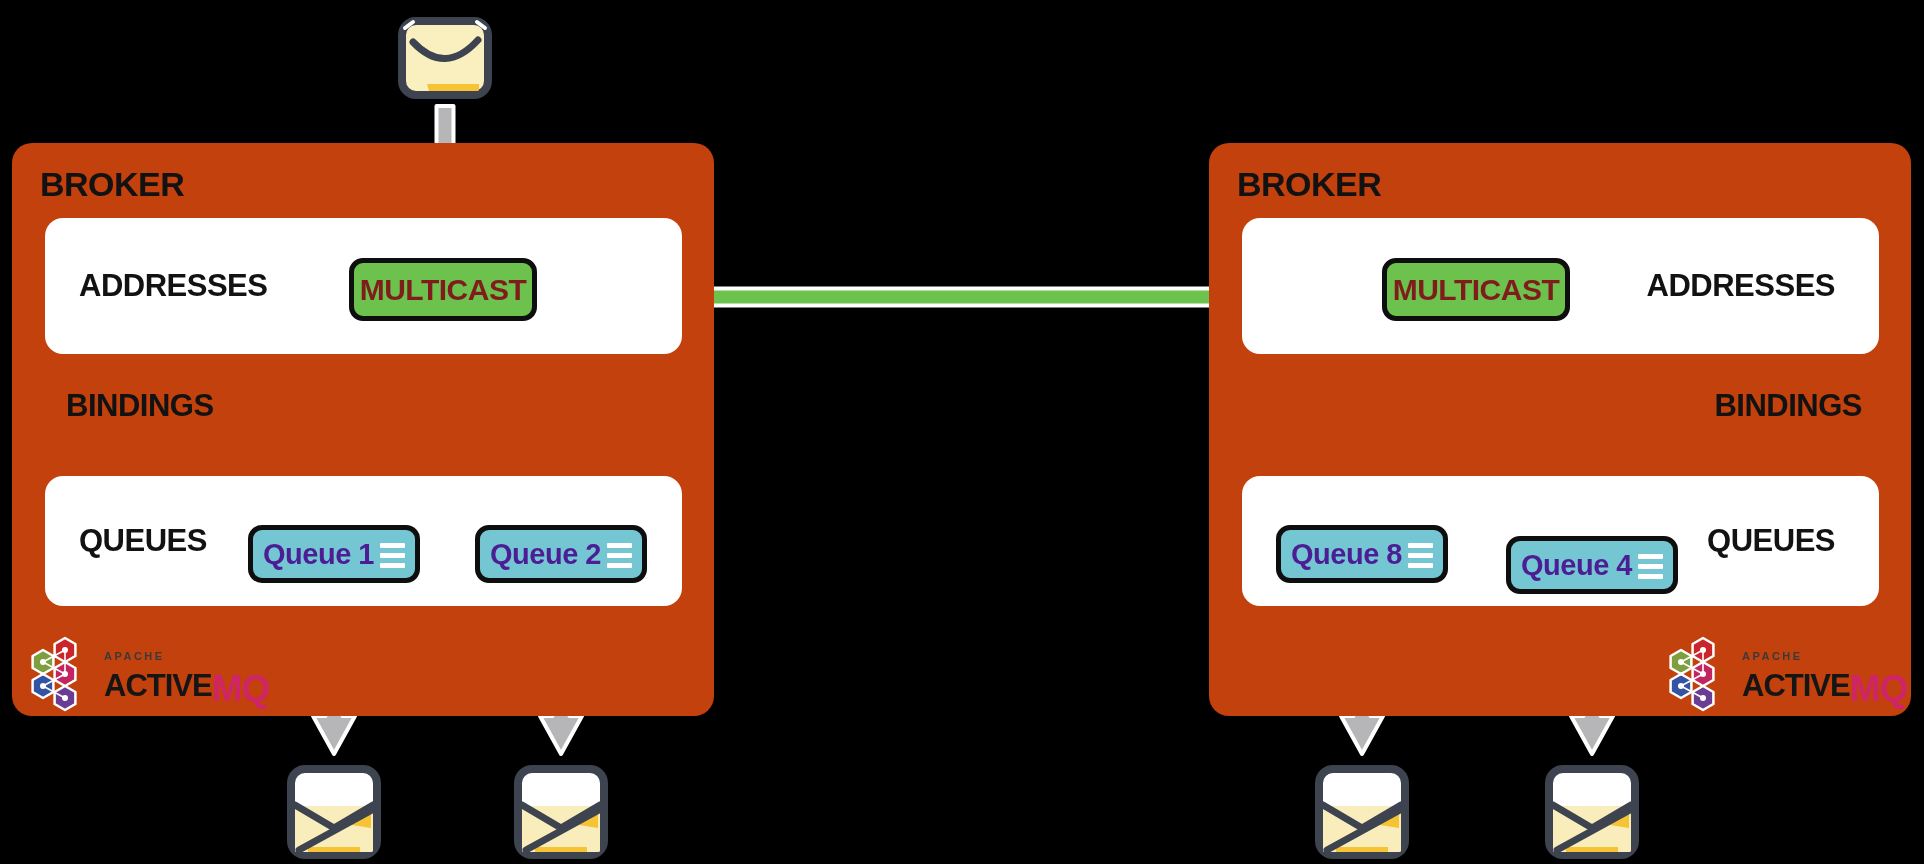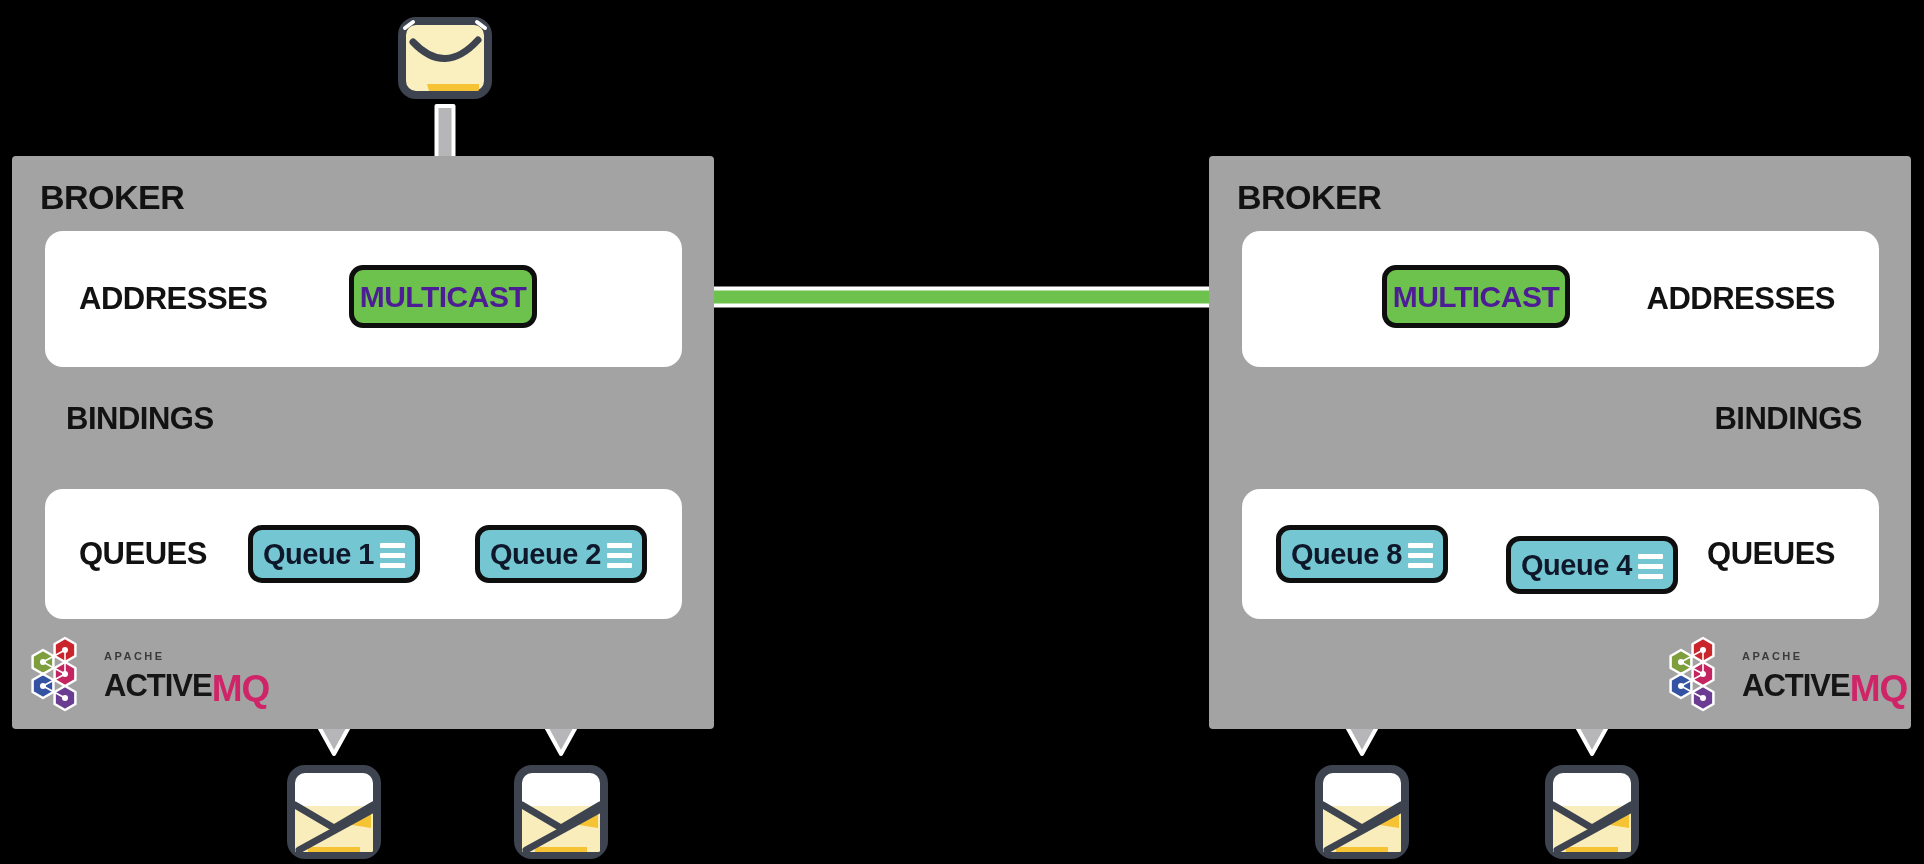--- a/index.html
+++ b/index.html
@@ -5,22 +5,22 @@
   html,body{margin:0;padding:0;background:#000;}
   .canvas{
     position:relative;width:1924px;height:864px;background:#000;overflow:hidden;
     font-family:"Liberation Sans","DejaVu Sans",sans-serif;color:#111;
   }
   .arrow-layer{position:absolute;left:0;top:0;width:1924px;height:864px;pointer-events:none;}
   .arrow-green{fill:#6cc24c;stroke:#fff;stroke-width:4;stroke-linejoin:round;}
   .arrow-gray{fill:#b6b6b8;stroke:#fff;stroke-width:4;stroke-linejoin:round;}
 
   .broker{
-    position:absolute;top:156px;width:702px;height:573px;
-    background:#a3a3a3;border-radius:4px;
+    position:absolute;top:143px;width:702px;height:573px;
+    background:#c2410c;border-radius:20px;
   }
   .broker.left{left:12px;}
   .broker.right{left:1209px;}
   .broker-title{
     position:absolute;left:28px;top:22px;
     font-size:34px;font-weight:800;letter-spacing:-.5px;color:#121212;
   }
   .section{
     position:absolute;left:33px;width:637px;background:#fff;border-radius:18px;
   }
@@ -33,30 +33,30 @@
   .label-left{left:34px;}
   .label-right{right:44px;}
   .bindings-label{
     position:absolute;top:244px;height:38px;display:flex;align-items:center;
     font-size:31px;font-weight:800;letter-spacing:-.5px;color:#121212;
   }
   .bindings-label.label-left{left:54px;}
   .bindings-label.label-right{right:49px;}
 
   .multicast{
-    position:absolute;top:265px;width:188px;height:63px;box-sizing:border-box;
+    position:absolute;top:258px;width:188px;height:63px;box-sizing:border-box;
     background:#6cc24c;border:5px solid #0e0e0e;border-radius:14px;
     display:flex;align-items:center;justify-content:center;
-    font-size:30px;font-weight:800;letter-spacing:-.5px;color:#4c1d95;
+    font-size:30px;font-weight:800;letter-spacing:-.5px;color:#7f1d1d;
   }
   .queue-node{
     position:absolute;top:525px;width:172px;height:58px;box-sizing:border-box;
     background:#74c7d2;border:5px solid #0e0e0e;border-radius:14px;
     display:flex;align-items:center;justify-content:center;gap:6px;
-    font-size:29px;font-weight:800;letter-spacing:-.5px;color:#0f172a;
+    font-size:29px;font-weight:800;letter-spacing:-.5px;color:#4c1d95;
   }
   .list-icon{display:flex;flex-direction:column;gap:5px;margin-top:2px;}
   .list-icon span{display:block;width:25px;height:5px;background:#fff;border-radius:1px;}
 
   .envelope{position:absolute;}
 
   .logo{position:absolute;top:636px;display:flex;align-items:flex-start;gap:20px;}
   .logo.left{left:26px;}
   .logo.right{left:1664px;}
   .logo-text{display:flex;flex-direction:column;margin-top:14px;}

